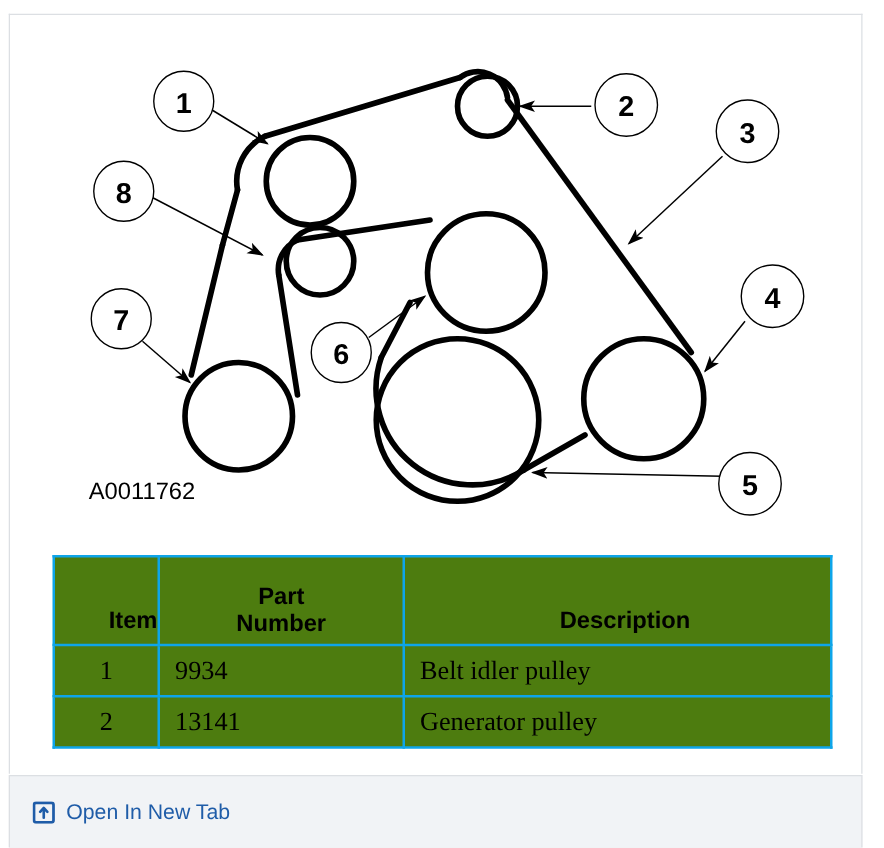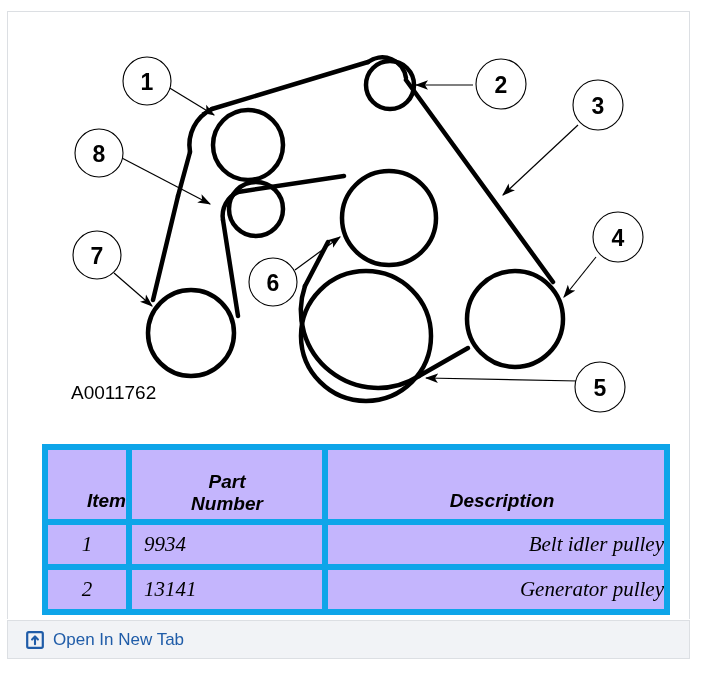--- a/index.html
+++ b/index.html
@@ -47,24 +47,23 @@
     position: absolute;
     left: 34px;
     top: 432px;
     width: 622px;
     border-collapse: collapse;
     table-layout: fixed;
     background: #ffffff;
   }
   .parts-table th,
   .parts-table td {
-    border: 6px solid #0ea5e9;
+    border: 2px solid #0ea5e9;
     padding: 0;
-    background: #c4b5fd;
-    font-style: italic;
+    background: #4d7c0f;
   }
   .col-item   { width: 84px; }
   .col-part   { width: 196px; }
   .col-desc   { width: 342px; }
 
   .parts-table thead th {
     height: 62px;
     vertical-align: bottom;
     font-weight: bold;
     color: #000000;
@@ -79,29 +78,29 @@
 
   .parts-table tbody td {
     height: 39px;
     font-family: "Liberation Serif", serif;
     font-size: 21px;
     color: #000000;
     vertical-align: middle;
   }
   .td-item { text-align: center; }
   .td-part { text-align: left; padding-left: 12px !important; }
-  .td-desc { text-align: right; padding-left: 12px !important; }
+  .td-desc { text-align: left; padding-left: 12px !important; }
 
   
   .toolbar {
     position: absolute;
     left: 7px;
     top: 620px;
     width: 683px;
-    height: 39px;
+    height: 59px;
     background: #f1f3f6;
     border: 1px solid #dcdfe3;
     box-sizing: border-box;
     display: flex;
     align-items: center;
     justify-content: space-between;
   }
   .tool-btn {
     display: flex;
     align-items: center;

